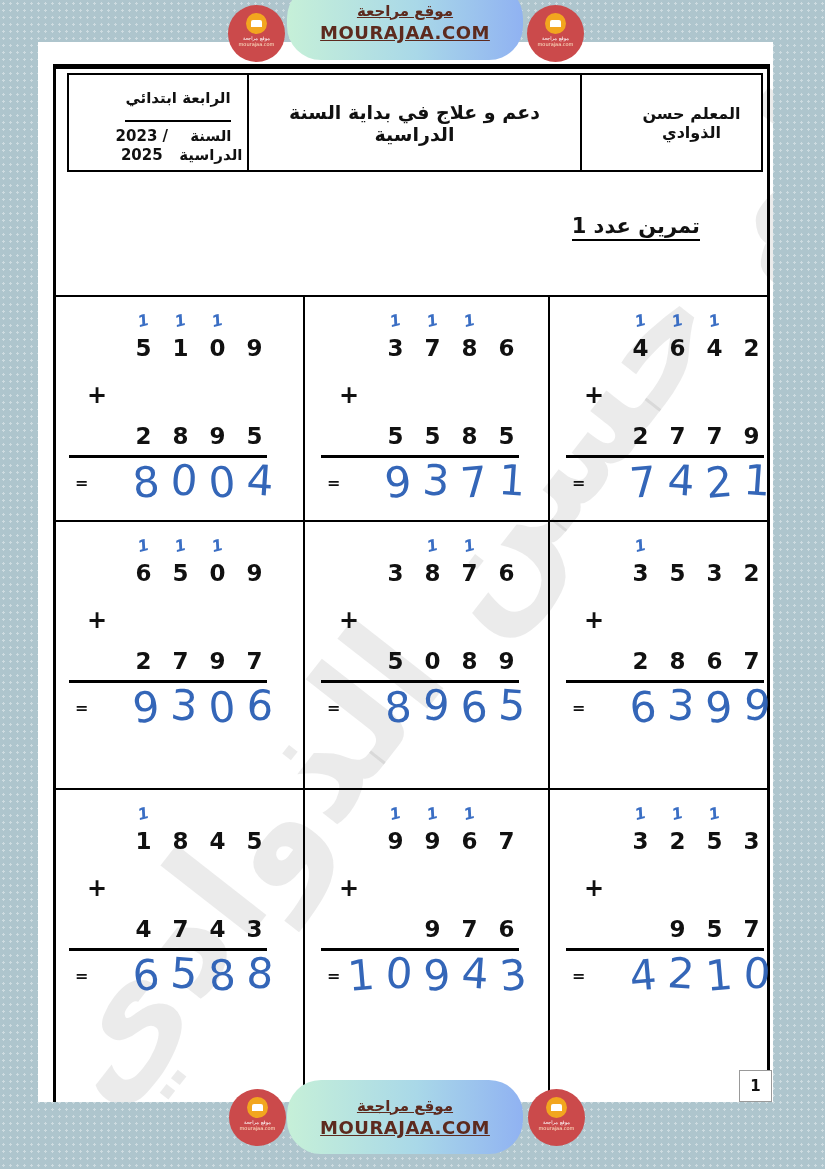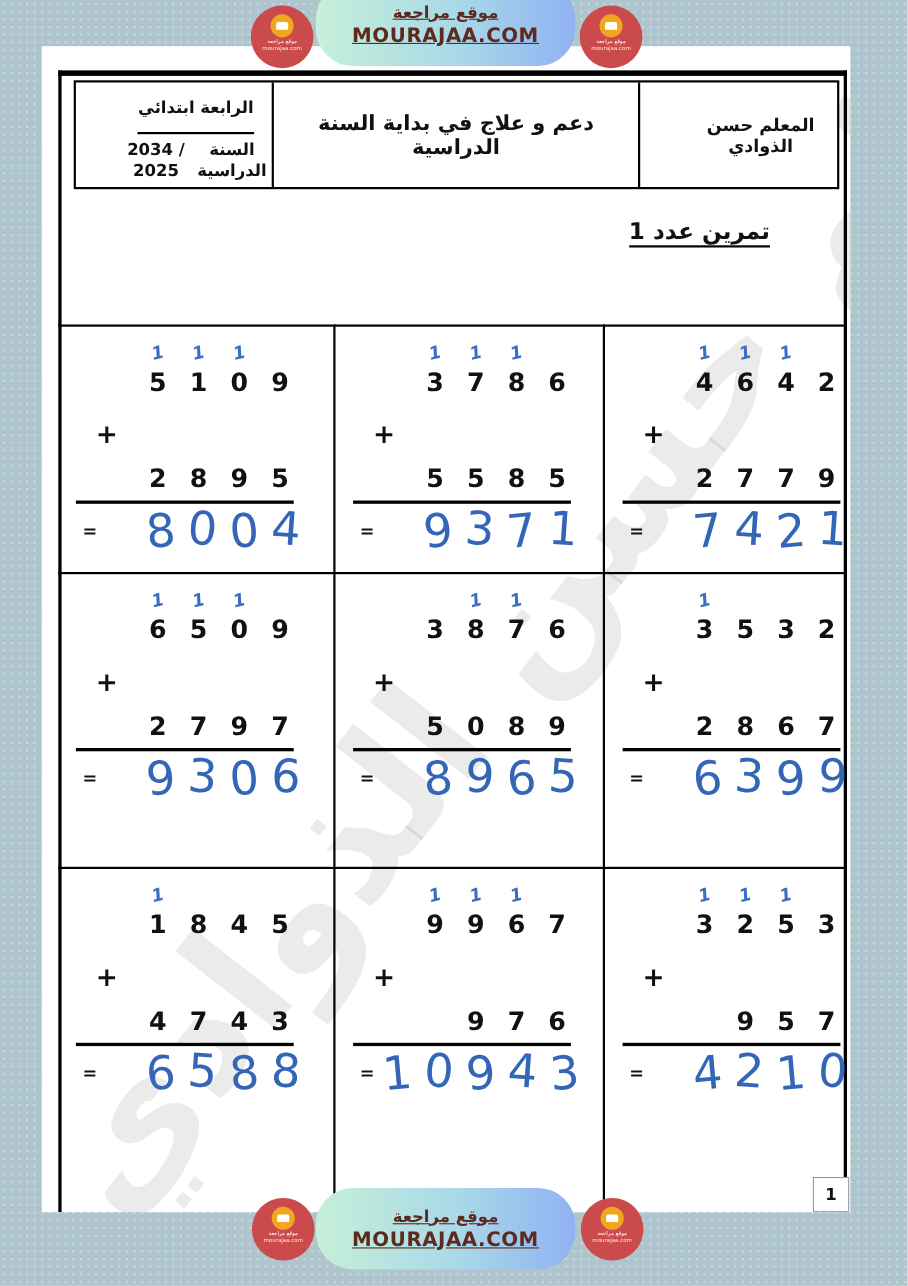--- a/index.html
+++ b/index.html
@@ -37,21 +37,21 @@
     border:2px solid #000;display:grid;grid-template-columns:179px 335px 178px;z-index:2;background:#fff;}
   .hcell{display:flex;align-items:center;justify-content:center;text-align:center;font-weight:bold;padding-left:40px;}
   .cell-teacher{font-size:16px;}
   .cell-subject{border-left:2px solid #000;border-right:2px solid #000;font-size:19px;padding:0 6px;}
   .cell-gy{display:flex;flex-direction:column;}
   .gy-grade{flex:0 0 45px;display:flex;align-items:center;justify-content:center;
     border-bottom:2px solid #000;font-weight:bold;font-size:15px;}
   .gy-year{flex:1;display:flex;flex-direction:row;align-items:center;justify-content:center;
     font-weight:bold;font-size:15px;line-height:1.25;}
   
-  .ex-title{position:absolute;top:156px;right:73px;font-size:21px;font-weight:bold;
+  .ex-title{position:absolute;top:172px;right:73px;font-size:21px;font-weight:bold;
     border-bottom:2.5px solid #000;padding-bottom:1px;z-index:2;}
   .ex-instr{position:absolute;top:206px;right:28px;font-size:19px;font-weight:bold;
     line-height:1.7;z-index:2;white-space:nowrap;}
   
   .pgrid{position:absolute;left:15px;top:253px;width:717px;height:807px;display:grid;
     grid-template-columns:250px 245px 222px;grid-template-rows:225px 268px auto;z-index:1;}
   .pcell{position:relative;box-sizing:border-box;border-top:2px solid #000;}
   .pcell:nth-child(3n+2),.pcell:nth-child(3n){border-left:2px solid #000;}
   .slotrow{position:absolute;left:72px;display:flex;}
   .slot{display:inline-block;width:37px;text-align:center;}
@@ -101,21 +101,21 @@
   <div class="watermark">المعلم حسن الذوادي</div>
   <div class="outerbox"></div>
 
   <div class="htable" dir="rtl">
     <div class="hcell cell-teacher">المعلم حسن الذوادي</div>
     <div class="hcell cell-subject">دعم و علاج في بداية السنة الدراسية</div>
     <div class="hcell cell-gy">
       <div class="gy-grade">الرابعة ابتدائي</div>
       <div class="gy-year">
         <span>السنة الدراسية</span>
-        <span dir="ltr">2034 / 2025</span>
+        <span dir="ltr">2023 / 2025</span>
       </div>
     </div>
   </div>
 
   <div class="ex-title" dir="rtl">تمرين عدد 1</div>
 
   <div class="pgrid">
   <div class="pcell">
     <div class="slotrow carries">
           <span class="slot carry">1</span>

